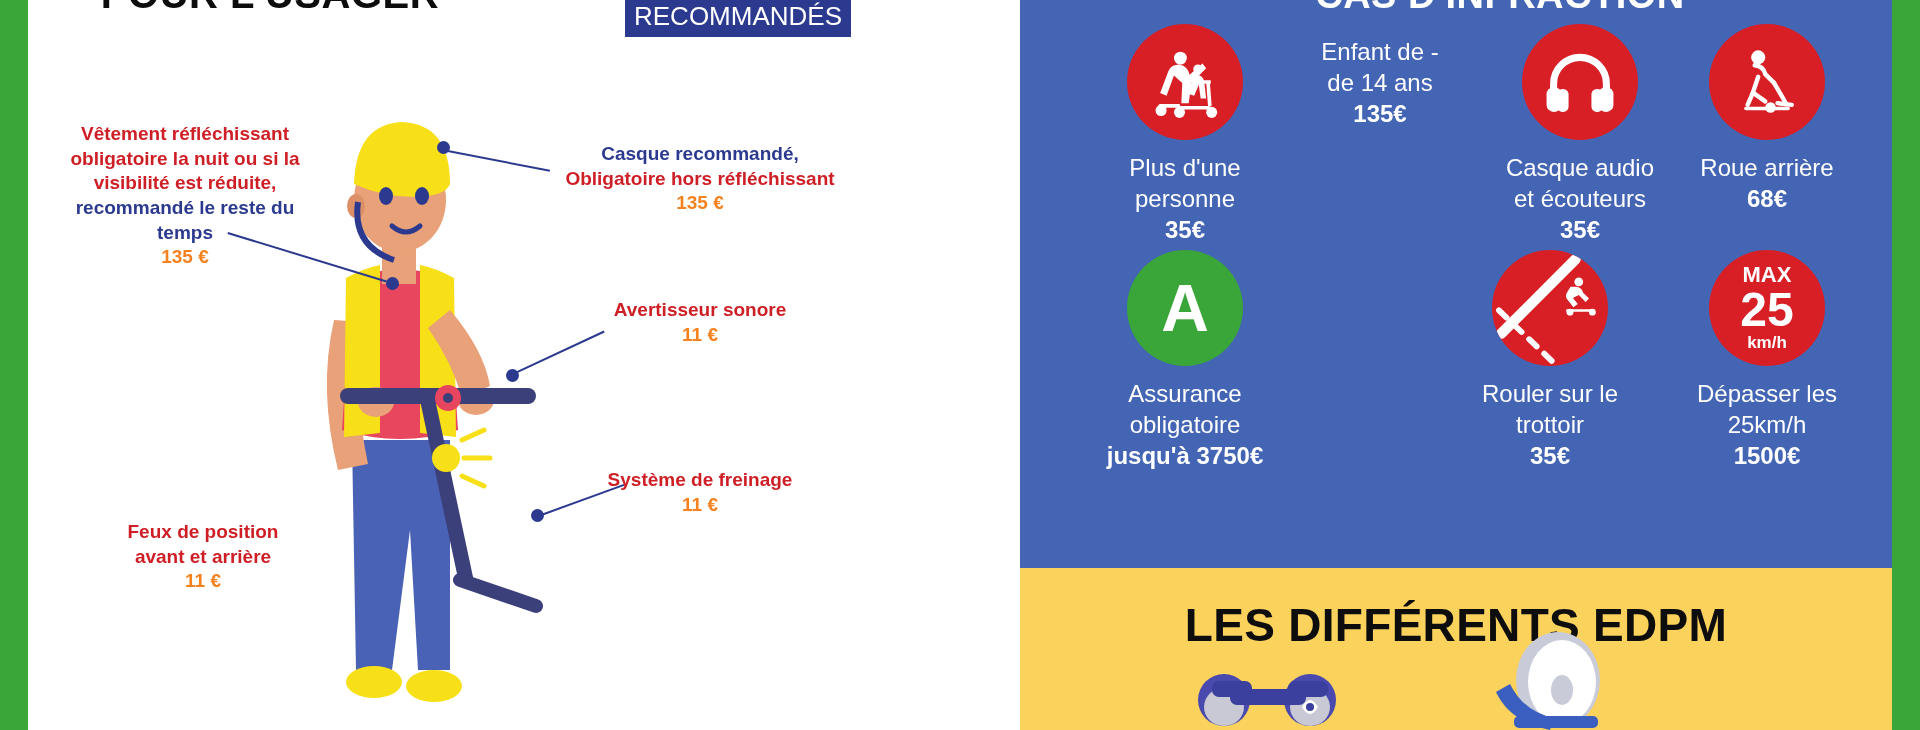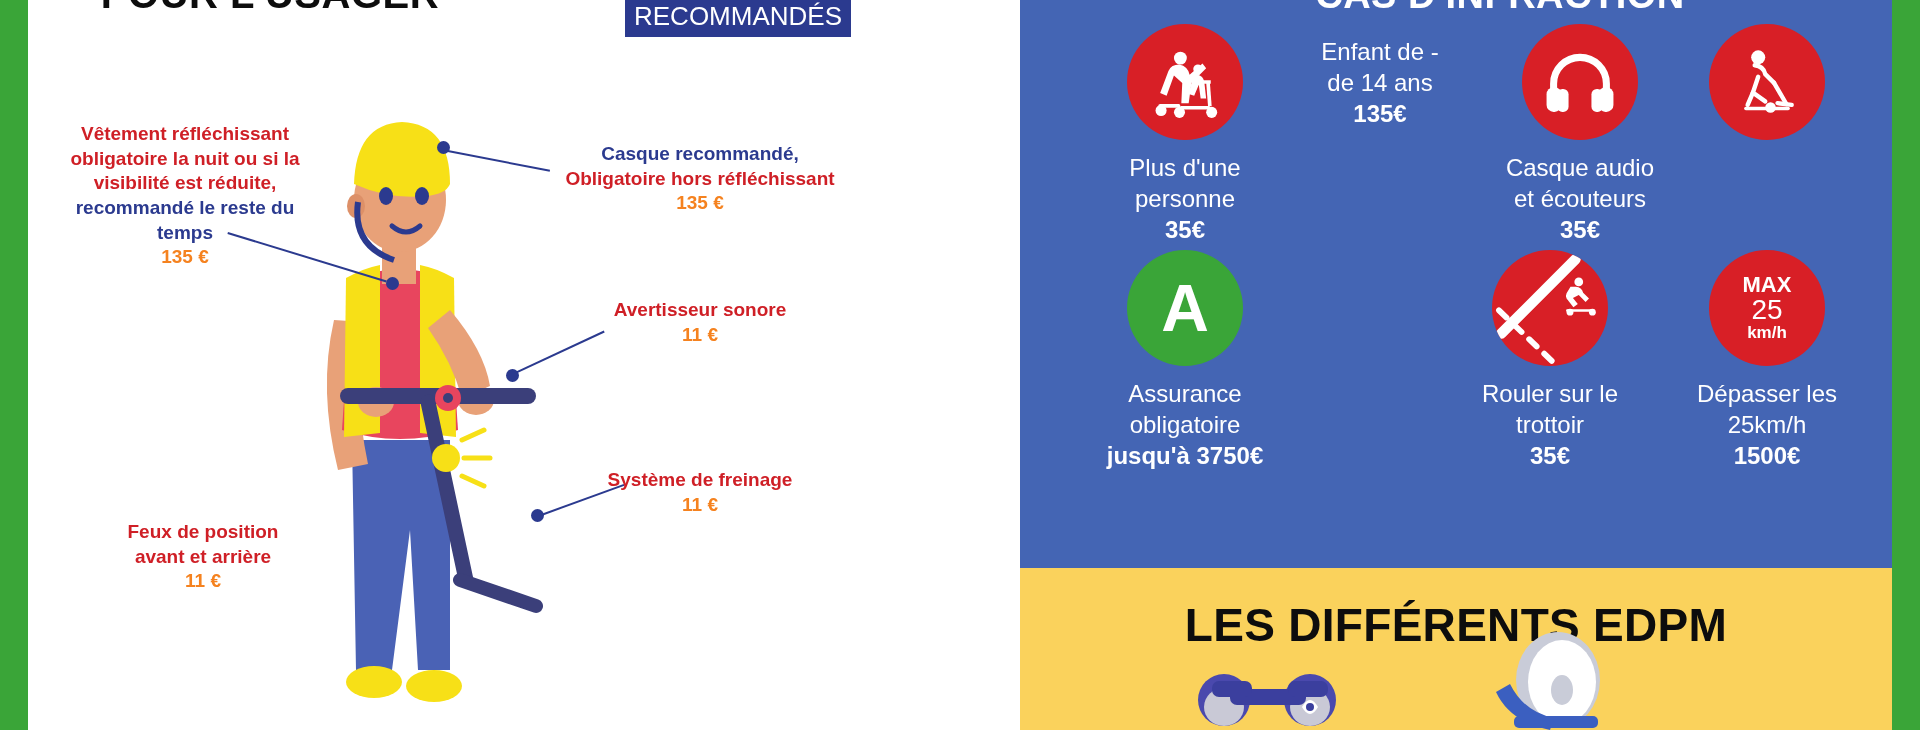--- a/index.html
+++ b/index.html
@@ -161,21 +161,21 @@
   .circle .big-num {
     color: #fff; font-weight: bold; font-size: 34px; line-height: 1.0;
   }
   .circle .sub {
     color: #fff; font-weight: bold; font-size: 19px; line-height: 1.2; margin-top: 2px;
   }
   .circle .letter-a {
     color: #fff; font-weight: bold; font-size: 66px; line-height: 1.0;
   }
   .circle .max-word { color:#fff; font-weight:bold; font-size:22px; line-height:1.05; }
-  .circle .max-num  { color:#fff; font-weight:normal; font-size:28px; line-height:1.0; }
+  .circle .max-num  { color:#fff; font-weight:bold; font-size:48px; line-height:1.0; }
   .circle .max-unit { color:#fff; font-weight:bold; font-size:17px; line-height:1.1; }
 
   .circle-label {
     margin-top: 12px;
     color: #ffffff;
     font-size: 24px;
     line-height: 1.30;
   }
   .circle-label .fine { font-weight: bold; display: block; }
 
@@ -351,20 +351,24 @@
           <path d="M36 31 q10 1 12 10 l10 10"></path>
           <path d="M40 44 l-6 18 14 10"></path>
           <path d="M34 62 l-6 14"></path>
           <path d="M58 51 l14 24"></path>
           <path d="M62 74 l16 2"></path>
         </g>
         <rect x="24" y="78" width="52" height="4" rx="2" fill="#ffffff"></rect>
         <circle cx="54" cy="79" r="6" fill="#ffffff"></circle>
       </svg>
     </div>
+    <div class="circle-label">
+      <span>Roue arrière</span>
+      <span class="fine">68€</span>
+    </div>
   </div>
 
   <div class="circle-item r2" style="left:1090px;">
     <div class="circle green">
       <span class="letter-a">A</span>
     </div>
     <div class="circle-label">
       <span>Assurance</span><br>
       <span>obligatoire</span>
       <span class="fine">jusqu'à 3750€</span>

